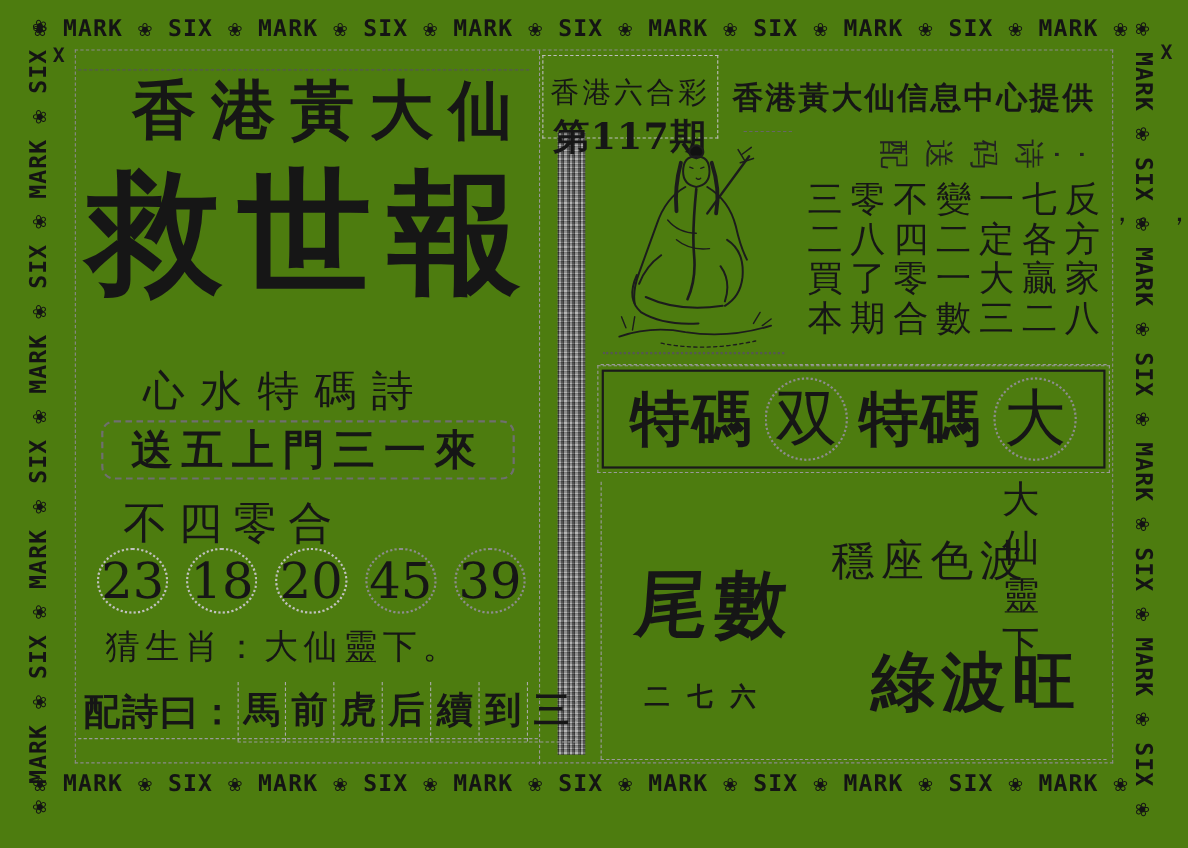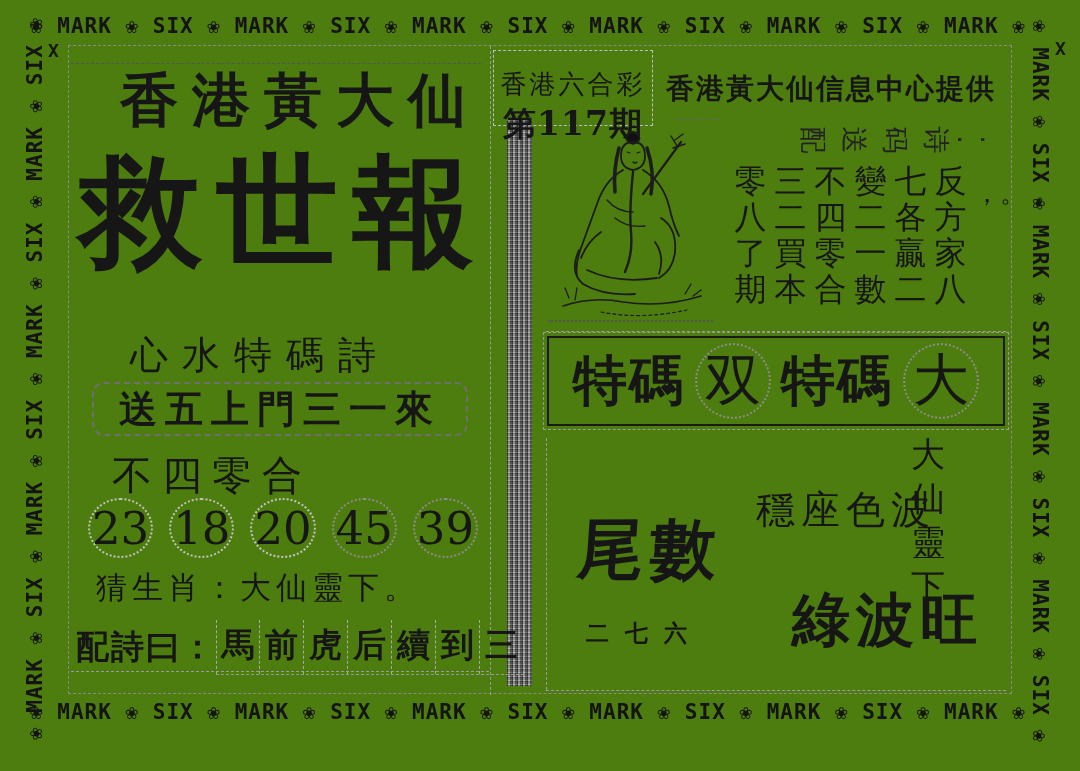--- a/index.html
+++ b/index.html
@@ -179,24 +179,25 @@
 
         <path d="M20 184 q30 -10 60 -4 q40 6 78 -6" stroke-width="1.6"></path>
         <path d="M26 176 l-4 -10 M32 178 l2 -12 M142 172 l6 -10 M150 174 l8 -6" stroke-width="1.3"></path>
         <path d="M58 190 q40 8 86 -2" stroke-width="1.2" stroke-dasharray="3 3"></path>
       </g>
     </svg>
   </div>
   <div class="deity-underline"></div>
 
   <div class="rp-verse">
+    <div class="vcol">三二買本</div>
     <div class="vcol">零八了期</div>
-    <div class="vcol">三二買本</div>
     <div class="vcol">不四零合</div>
     <div class="vcol">變二一數</div>
+    <div class="vcol">一定大三</div>
     <div class="vcol">七各贏二</div>
     <div class="vcol">反方家八</div>
     <div class="vcol punct">，。，</div>
   </div>
 
   <div class="rp-special">
     <span class="sp-label">特碼</span>
     <span class="sp-circle">双</span>
     <span class="sp-label">特碼</span>
     <span class="sp-circle">大</span>

